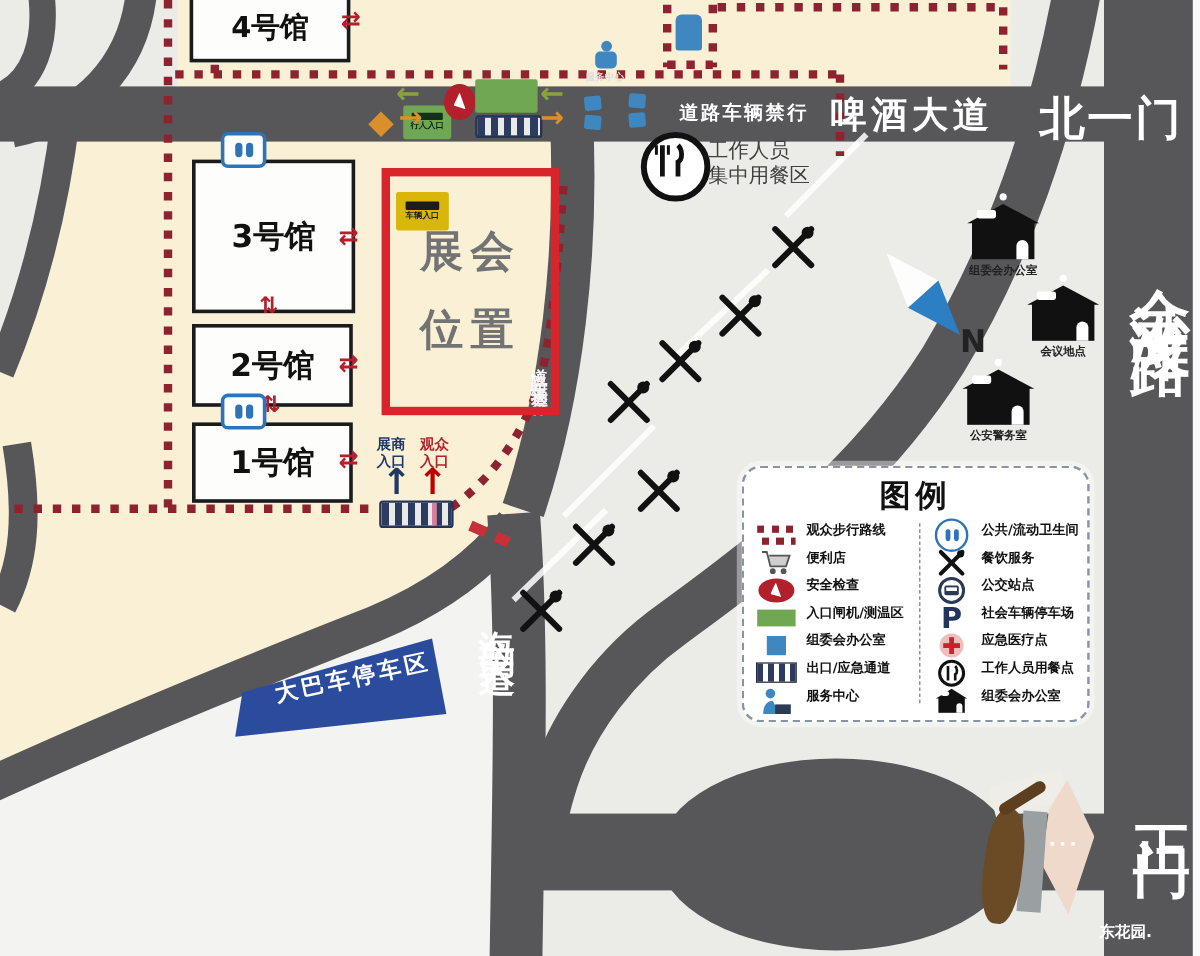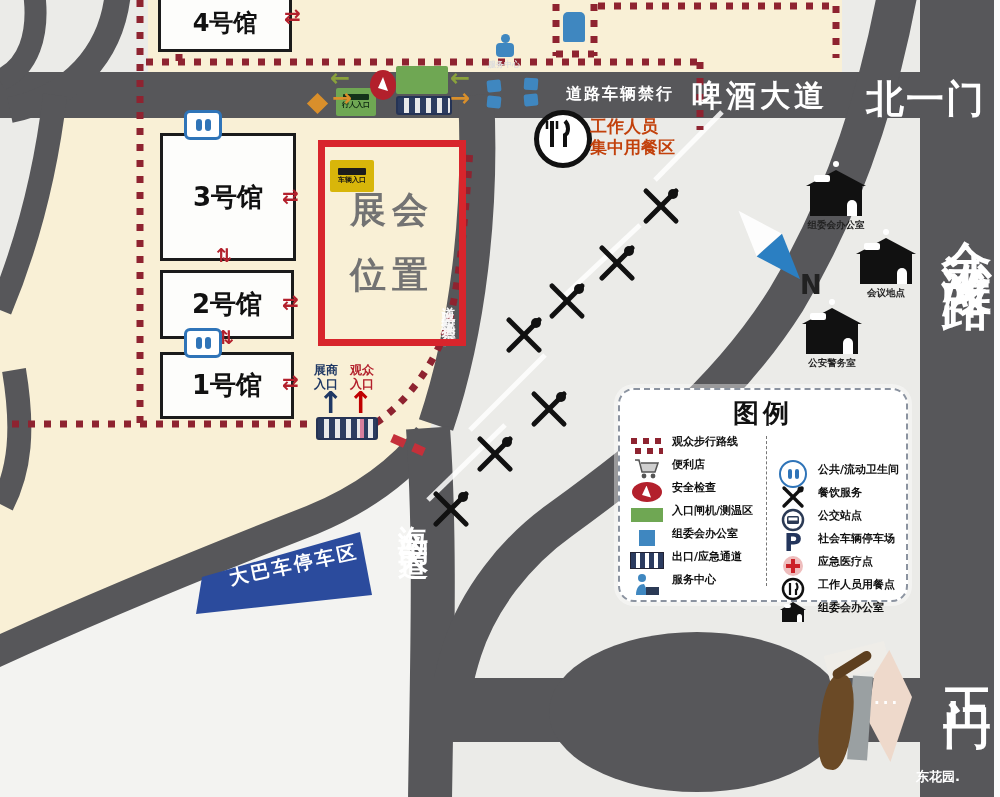--- a/index.html
+++ b/index.html
@@ -177,21 +177,21 @@
   <div class="abs" style="left:563px;top:12px;width:22px;height:30px;background:#3f87c0;border-radius:5px 5px 2px 2px;"></div>
 
   <div class="abs" style="left:534px;top:110px;width:48px;height:48px;border:5px solid #111;border-radius:50%;background:#fff;">
     <svg width="38" height="38" viewBox="0 0 38 38" style="position:absolute;left:0;top:0;">
       <line x1="13" y1="6" x2="13" y2="32" stroke="#111" stroke-width="4"></line>
       <line x1="8" y1="6" x2="8" y2="14" stroke="#111" stroke-width="2.5"></line>
       <line x1="18" y1="6" x2="18" y2="14" stroke="#111" stroke-width="2.5"></line>
       <path d="M26,6 C30,10 30,18 26,20 L26,32" stroke="#111" stroke-width="4" fill="none"></path>
     </svg>
   </div>
-  <div class="abs" style="left:590px;top:116px;color:#c2410c;font-weight:700;font-size:17px;line-height:1.25;">
+  <div class="abs" style="left:590px;top:116px;color:#404040;font-weight:400;font-size:17px;line-height:1.25;">
     <div>工作人员</div>
     <div>集中用餐区</div>
   </div>
 
   <div class="abs" style="left:314px;top:364px;font-size:12px;font-weight:800;color:#1f3864;line-height:1.15;text-align:center;">
     <div>展商</div>
     <div>入口</div>
   </div>
   <div class="abs" style="left:350px;top:364px;font-size:12px;font-weight:800;color:#b3202c;line-height:1.15;text-align:center;">
     <div>观众</div>
@@ -340,21 +340,21 @@
         <span class="lic">
           <svg width="26" height="22" viewBox="0 0 26 22">
               <circle cx="8" cy="5" r="4" fill="#3f87c0"></circle>
               <path d="M2,22 c0,-8 4,-11 8,-11 l2,4 h10 v9 z" fill="#3f87c0"></path>
               <rect x="12" y="14" width="13" height="8" fill="#2b3a55"></rect>
             </svg>
         </span>
         <span class="ltx">服务中心</span>
       </div>
     </div>
-    <div style="position:absolute;left:156px;top:44px;margin-top:28px;">
+    <div style="position:absolute;left:156px;top:44px;">
       <div class="lrow">
         <span class="lic">
           <span class="wc" style="width:24px;height:24px;border-radius:50%;border-width:2.5px;">
               <i style="width:4px;height:10px;"></i>
               <i style="width:4px;height:10px;"></i>
             </span>
         </span>
         <span class="ltx">公共/流动卫生间</span>
       </div>
       <div class="lrow">

